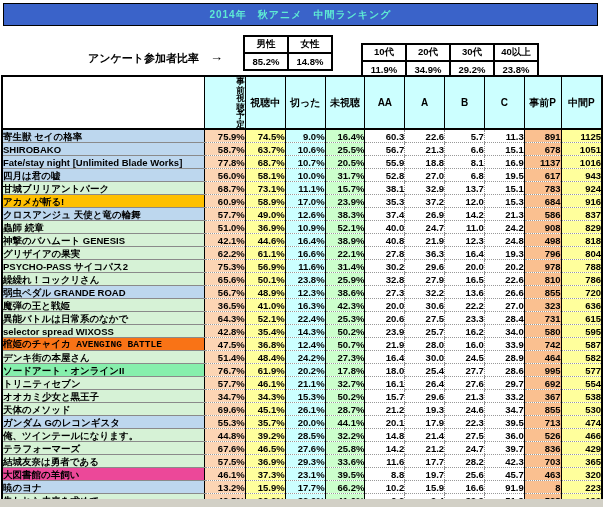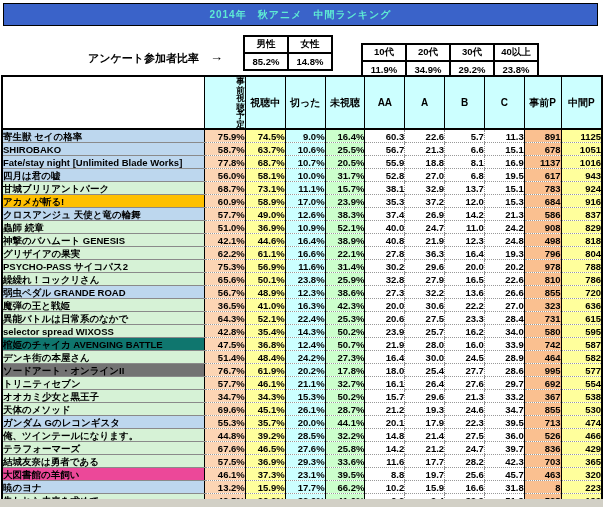--- a/index.html
+++ b/index.html
@@ -338,21 +338,21 @@
           <td class="num c-cut solid-left">14.3%</td>
           <td class="num c-unwatch solid-left">50.2%</td>
           <td class="num c-white solid-left">23.9</td>
           <td class="num c-white dotted-left">25.7</td>
           <td class="num c-white dotted-left">16.2</td>
           <td class="num c-white dotted-left">34.0</td>
           <td class="num c-preP solid-left">580</td>
           <td class="num c-midP solid-left">595</td>
         </tr>
         <tr>
-          <td class="title-cell" style="background: #0f766e;">棺姫のチャイカ AVENGING BATTLE</td>
+          <td class="title-cell" style="background: #f97316; font-family: Liberation Mono, monospace;">棺姫のチャイカ AVENGING BATTLE</td>
           <td class="num c-plan solid-left">47.5%</td>
           <td class="num c-watch solid-left">36.8%</td>
           <td class="num c-cut solid-left">12.4%</td>
           <td class="num c-unwatch solid-left">50.7%</td>
           <td class="num c-white solid-left">21.9</td>
           <td class="num c-white dotted-left">28.0</td>
           <td class="num c-white dotted-left">16.0</td>
           <td class="num c-white dotted-left">33.9</td>
           <td class="num c-preP solid-left">742</td>
           <td class="num c-midP solid-left">587</td>
@@ -364,21 +364,21 @@
           <td class="num c-cut solid-left">24.2%</td>
           <td class="num c-unwatch solid-left">27.3%</td>
           <td class="num c-white solid-left">16.4</td>
           <td class="num c-white dotted-left">30.0</td>
           <td class="num c-white dotted-left">24.5</td>
           <td class="num c-white dotted-left">28.9</td>
           <td class="num c-preP solid-left">464</td>
           <td class="num c-midP solid-left">582</td>
         </tr>
         <tr>
-          <td class="title-cell" style="background: #737373;">ソードアート・オンラインII</td>
+          <td class="title-cell" style="background: #86efac;">ソードアート・オンラインII</td>
           <td class="num c-plan solid-left">76.7%</td>
           <td class="num c-watch solid-left">61.9%</td>
           <td class="num c-cut solid-left">20.2%</td>
           <td class="num c-unwatch solid-left">17.8%</td>
           <td class="num c-white solid-left">18.0</td>
           <td class="num c-white dotted-left">25.4</td>
           <td class="num c-white dotted-left">27.7</td>
           <td class="num c-white dotted-left">28.6</td>
           <td class="num c-preP solid-left">995</td>
           <td class="num c-midP solid-left">577</td>
@@ -489,21 +489,21 @@
         </tr>
         <tr>
           <td class="title-cell" style="background: rgb(189, 215, 238);">暁のヨナ</td>
           <td class="num c-plan solid-left">13.2%</td>
           <td class="num c-watch solid-left">15.9%</td>
           <td class="num c-cut solid-left">17.7%</td>
           <td class="num c-unwatch solid-left">66.2%</td>
           <td class="num c-white solid-left">10.2</td>
           <td class="num c-white dotted-left">15.9</td>
           <td class="num c-white dotted-left">16.6</td>
-          <td class="num c-white dotted-left">31.8</td>
+          <td class="num c-white dotted-left">91.9</td>
           <td class="num c-preP solid-left">8</td>
           <td class="num c-midP solid-left">223</td>
         </tr>
         <tr>
           <td class="title-cell" style="background: rgb(214, 242, 214);">失われた未来を求めて</td>
           <td class="num c-plan solid-left">49.5%</td>
           <td class="num c-watch solid-left">26.2%</td>
           <td class="num c-cut solid-left">32.6%</td>
           <td class="num c-unwatch solid-left">41.0%</td>
           <td class="num c-white solid-left">6.2</td>

